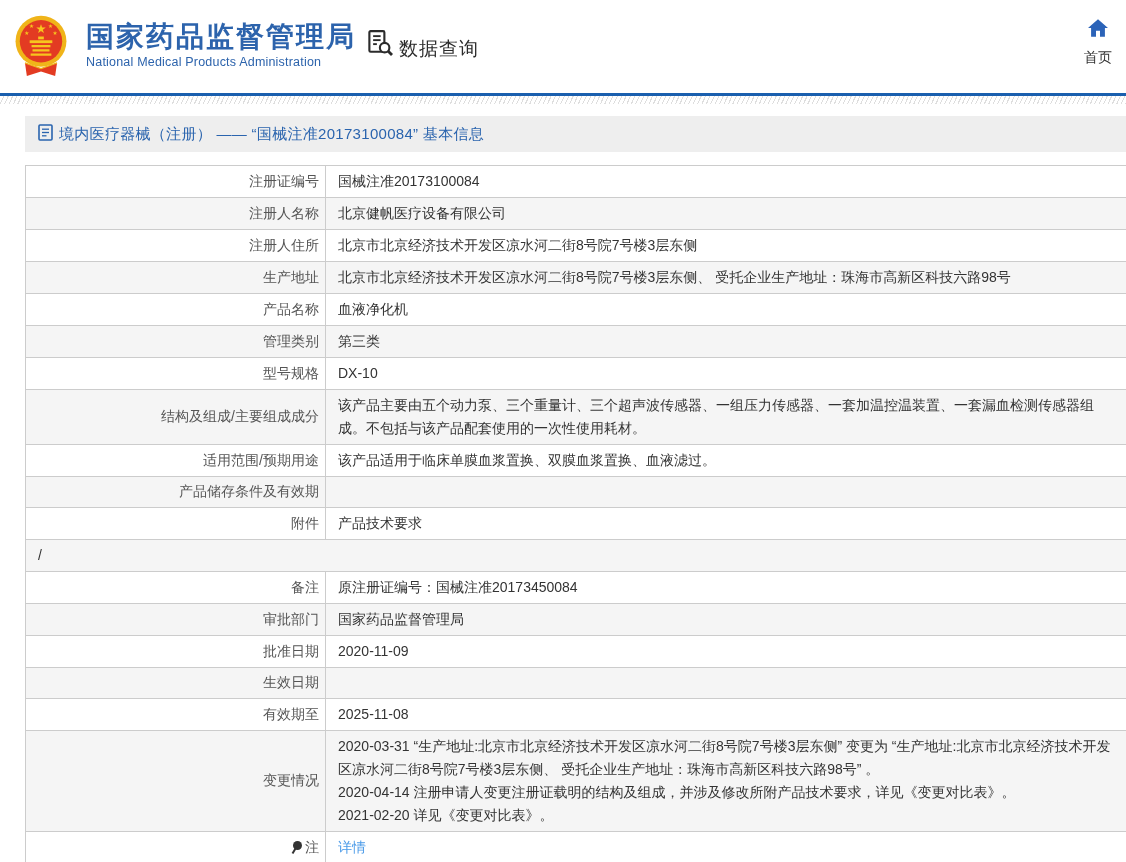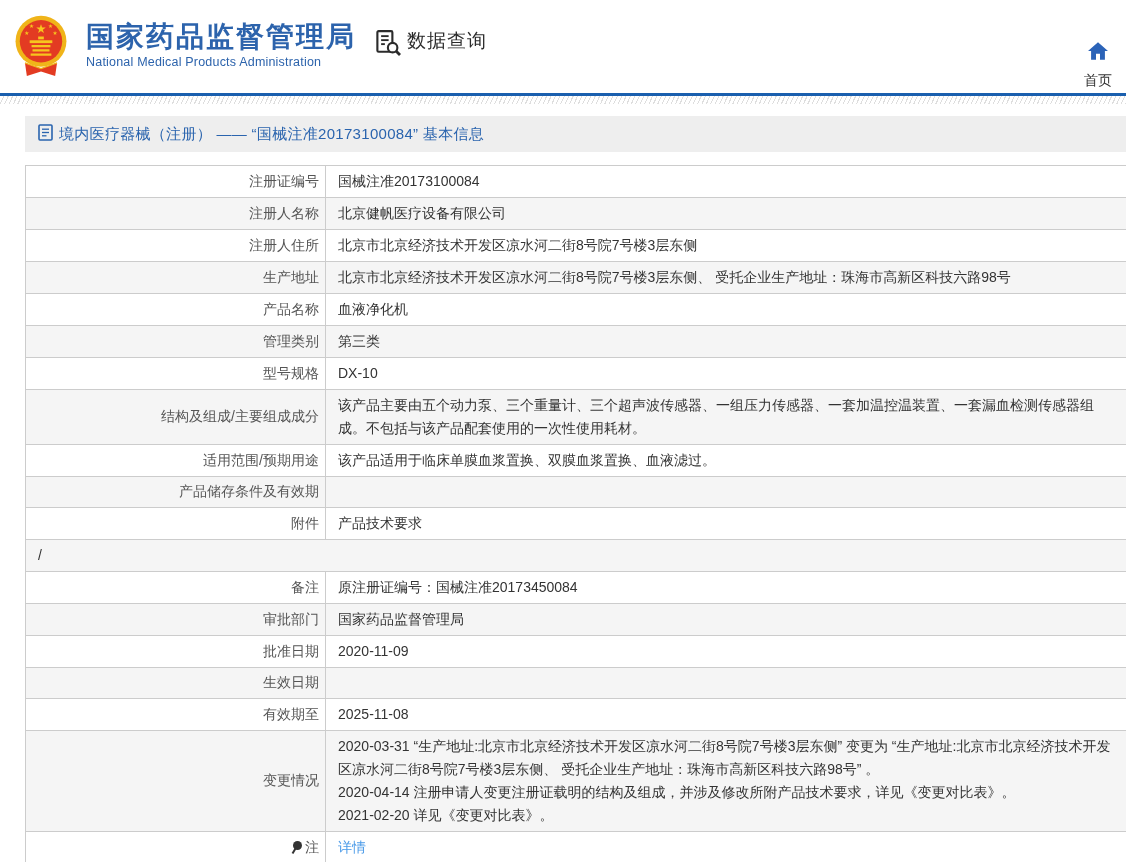--- a/index.html
+++ b/index.html
@@ -6,23 +6,23 @@
   html,body { width:1126px; height:862px; overflow:hidden; background:#fff;
     font-family:"Liberation Sans","DejaVu Sans",sans-serif; }
 
   
   .site-header { position:relative; height:93px; background:#fff; }
   .brand { position:absolute; left:12px; top:12px; display:flex; align-items:center; cursor:pointer; }
   .emblem { width:58px; height:66px; display:block; }
   .brand-text { margin-left:16px; }
   .brand-cn { font-size:28px; font-weight:bold; color:#2c63ac; letter-spacing:2px; line-height:32px; }
   .brand-en { font-size:12.5px; color:#2c63ac; margin-top:2px; letter-spacing:0.2px; }
-  .section-link { position:absolute; left:373px; top:28px; display:flex; align-items:flex-start; cursor:pointer; }
+  .section-link { position:absolute; left:365px; top:28px; display:flex; align-items:flex-end; cursor:pointer; }
   .section-link .lbl { font-size:19px; color:#2b2b2b; margin-left:4px; letter-spacing:1px; }
-  .quick-links { position:absolute; right:14px; top:41px; display:flex; gap:44px; }
+  .quick-links { position:absolute; right:14px; top:18px; display:flex; gap:44px; }
   .quick-link { display:flex; flex-direction:column; align-items:center; cursor:pointer; }
   .quick-link .lbl { font-size:14px; color:#333; margin-top:7px; }
 
   .blue-line { height:3px; background:#1a5fae; }
   .hatch-band { height:8px;
     background:repeating-linear-gradient(115deg,#ffffff 0px,#ffffff 3px,#dedede 3px,#dedede 4px); }
 
   
   .content { margin-left:25px; width:1115px; }
   .page-title-bar { margin-top:12px; height:36px; background:#eeeeee;

